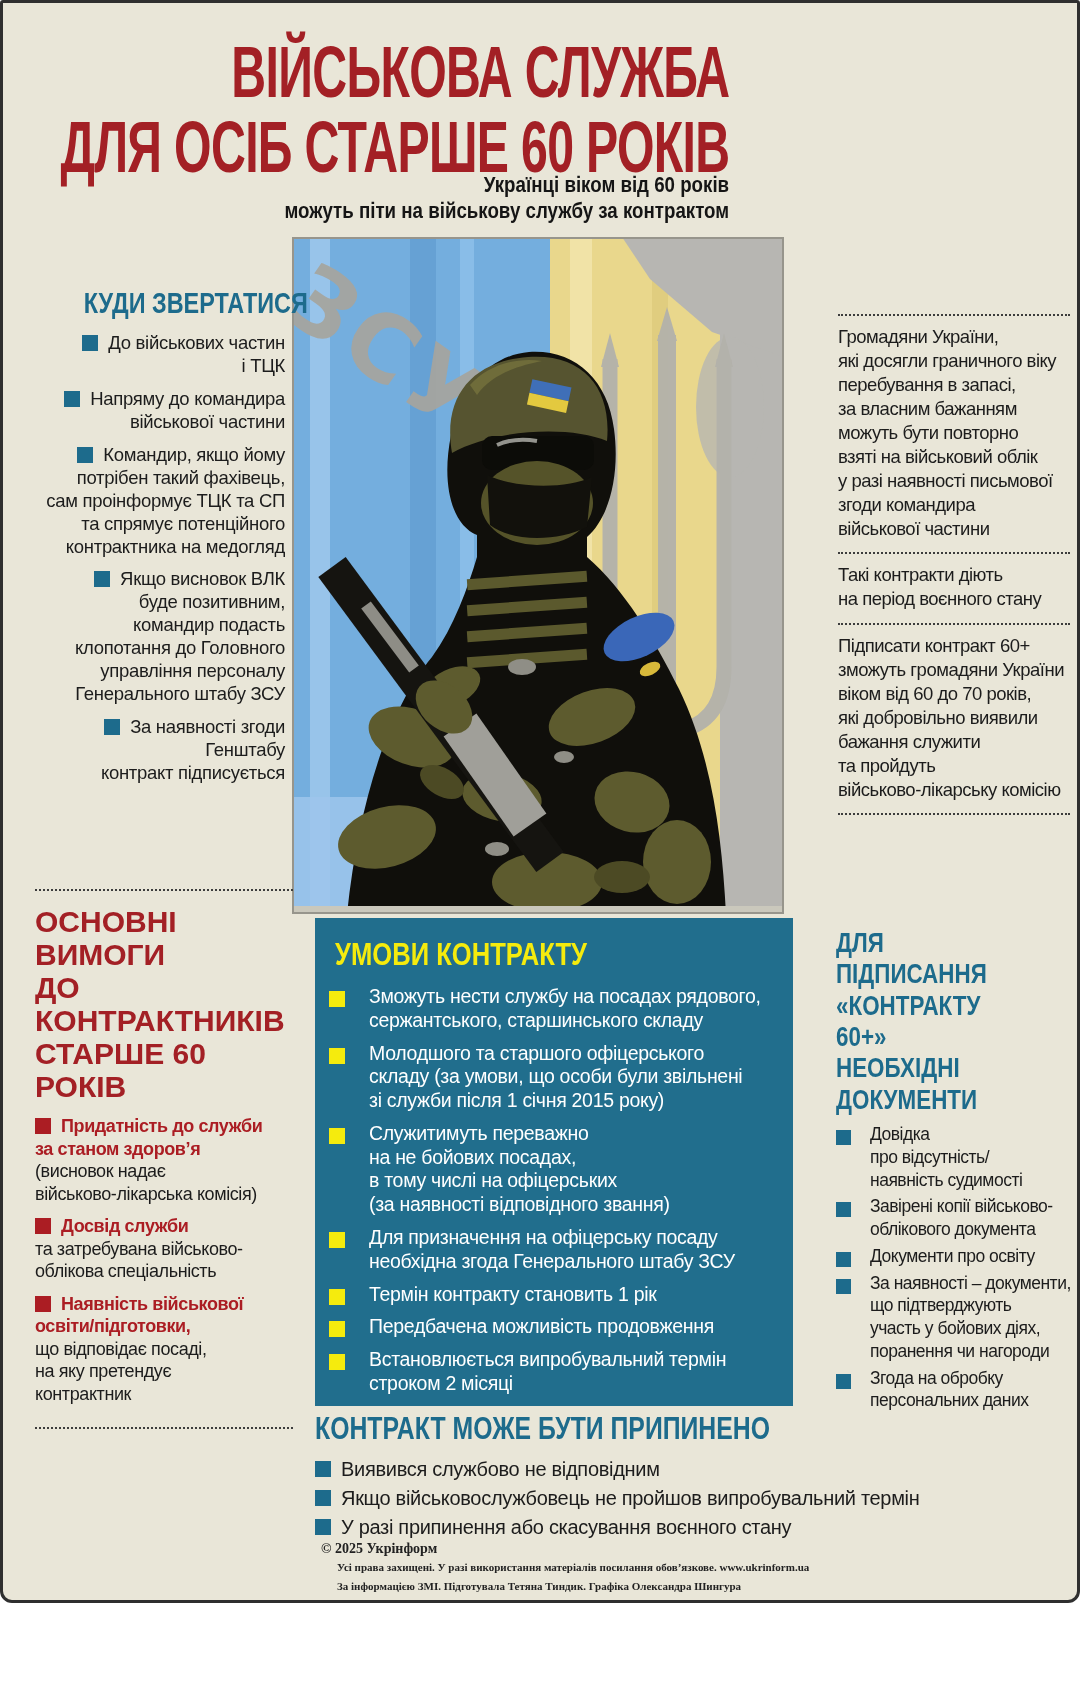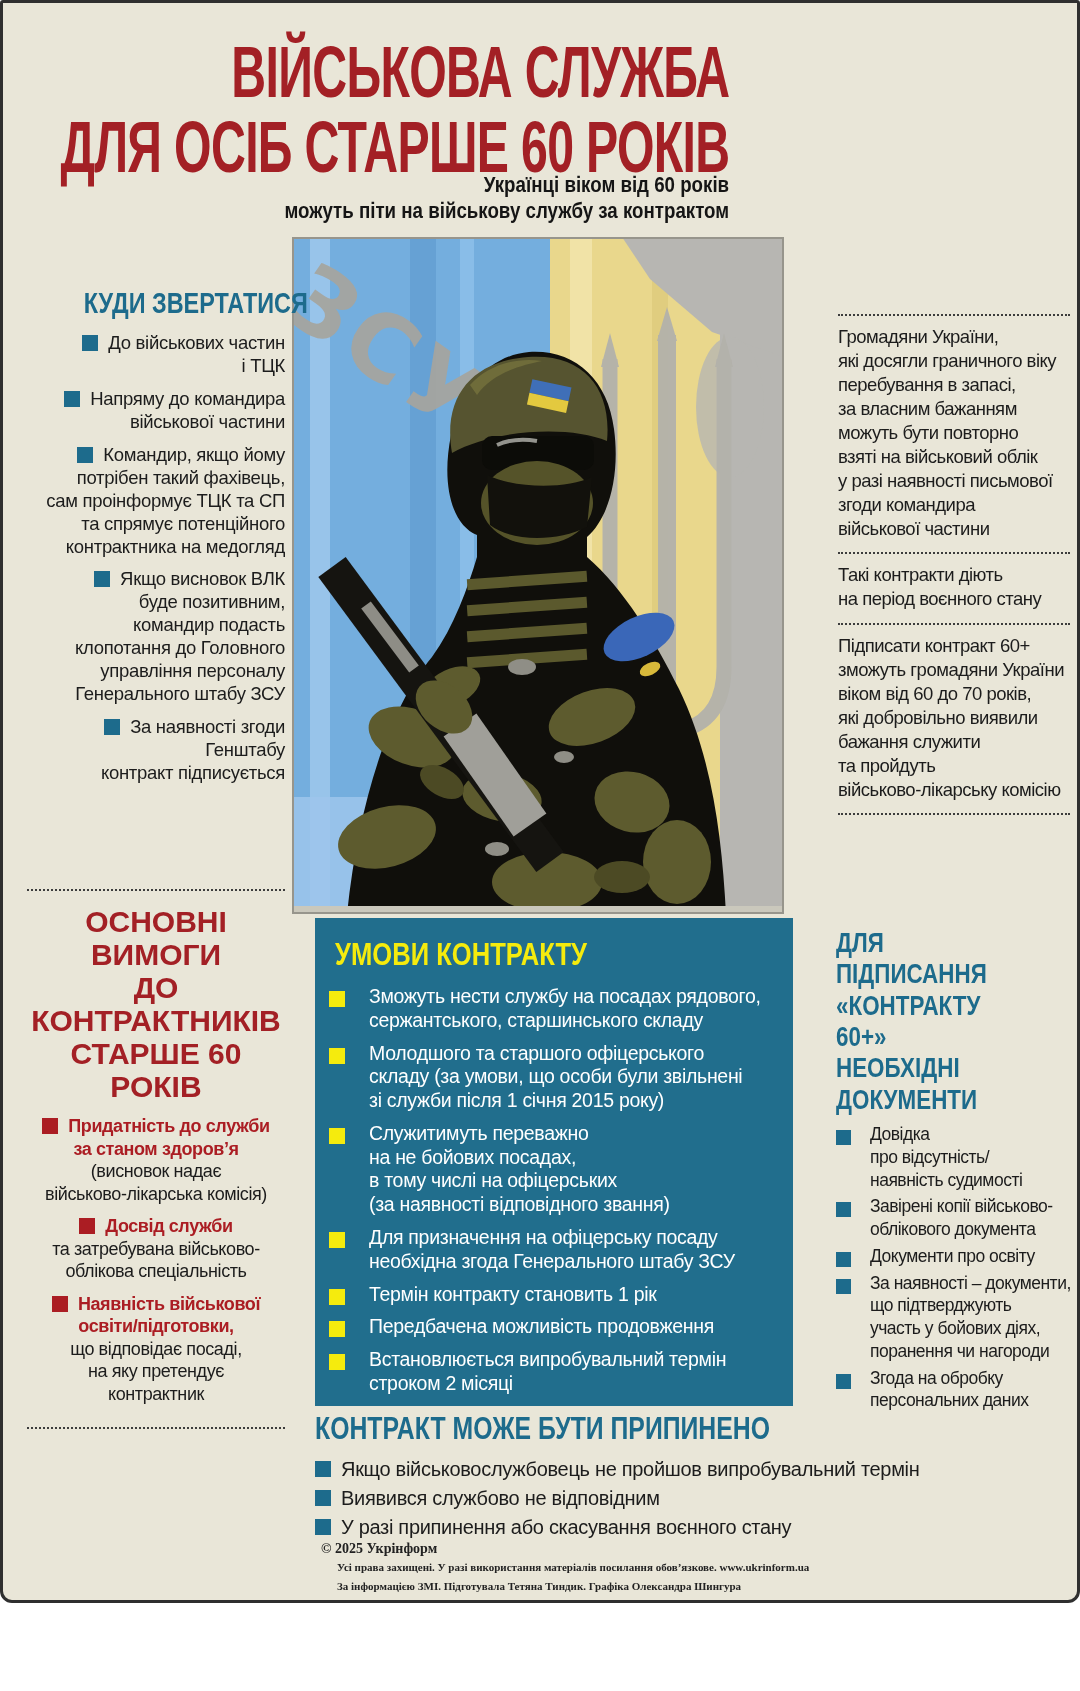--- a/index.html
+++ b/index.html
@@ -29,21 +29,21 @@
   .cond-l{transform:scaleX(0.80);transform-origin:top left;}
   .pre{white-space:pre-line;}
   
   .where{position:absolute;left:24px;top:283px;width:258px;text-align:right;}
   .where h2{margin:0 0 12px 0;font-size:30px;font-weight:800;color:#1d6b8c;white-space:nowrap;}
   .where .item{margin-bottom:10px;font-size:18.5px;line-height:1.24;letter-spacing:-0.3px;}
   
   .notes{position:absolute;left:835px;top:311px;width:232px;border-top:2px dotted #3c3c3c;}
   .notes .block{border-bottom:2px dotted #3c3c3c;padding:9px 0 11px 0;font-size:18.5px;line-height:1.3;letter-spacing:-0.5px;}
   
-  .req{position:absolute;left:24px;top:886px;width:258px;text-align:center;
+  .req{position:absolute;left:32px;top:886px;width:258px;text-align:left;
        border-top:2px dotted #3c3c3c;border-bottom:2px dotted #3c3c3c;padding:14px 0 12px 0;}
   .req h2{margin:0 0 12px 0;font-size:30px;font-weight:800;color:#a32025;line-height:1.1;white-space:pre-line;}
   .req .item{margin-bottom:10px;font-size:18px;line-height:1.25;letter-spacing:-0.4px;}
   .req .hl{color:#ab1d23;font-weight:700;}
   .req .rest{color:#1c1c1c;font-weight:400;}
   
   .terms{position:absolute;left:312px;top:915px;width:478px;height:488px;box-sizing:border-box;
          background:#216e8d;padding:16px 20px 0 14px;}
   .terms h2{margin:2px 0 12px 6px;font-size:32px;font-weight:800;color:#f5eb0d;white-space:nowrap;}
   .terms .item{display:flex;margin-bottom:9px;}
@@ -295,25 +295,25 @@
         <span class="sq"></span>
         <span class="txt pre">Згода на обробку
 персональних даних</span>
       </div>
   </section>
 
   <section class="term">
     <h2 class="cond-l">КОНТРАКТ МОЖЕ БУТИ ПРИПИНЕНО</h2>
     <div class="item">
         <span class="sq"></span>
+        <span>Виявився службово не відповідним</span>
+      </div>
+    <div class="item">
+        <span class="sq"></span>
         <span>Якщо військовослужбовець не пройшов випробувальний термін</span>
-      </div>
-    <div class="item">
-        <span class="sq"></span>
-        <span>Виявився службово не відповідним</span>
       </div>
     <div class="item">
         <span class="sq"></span>
         <span>У разі припинення або скасування воєнного стану</span>
       </div>
   </section>
 
   <footer class="footer">
     <div class="copy">© 2025 Укрінформ</div>
     <div class="fine">Усі права захищені. У разі використання матеріалів посилання обов’язкове. www.ukrinform.ua</div>

